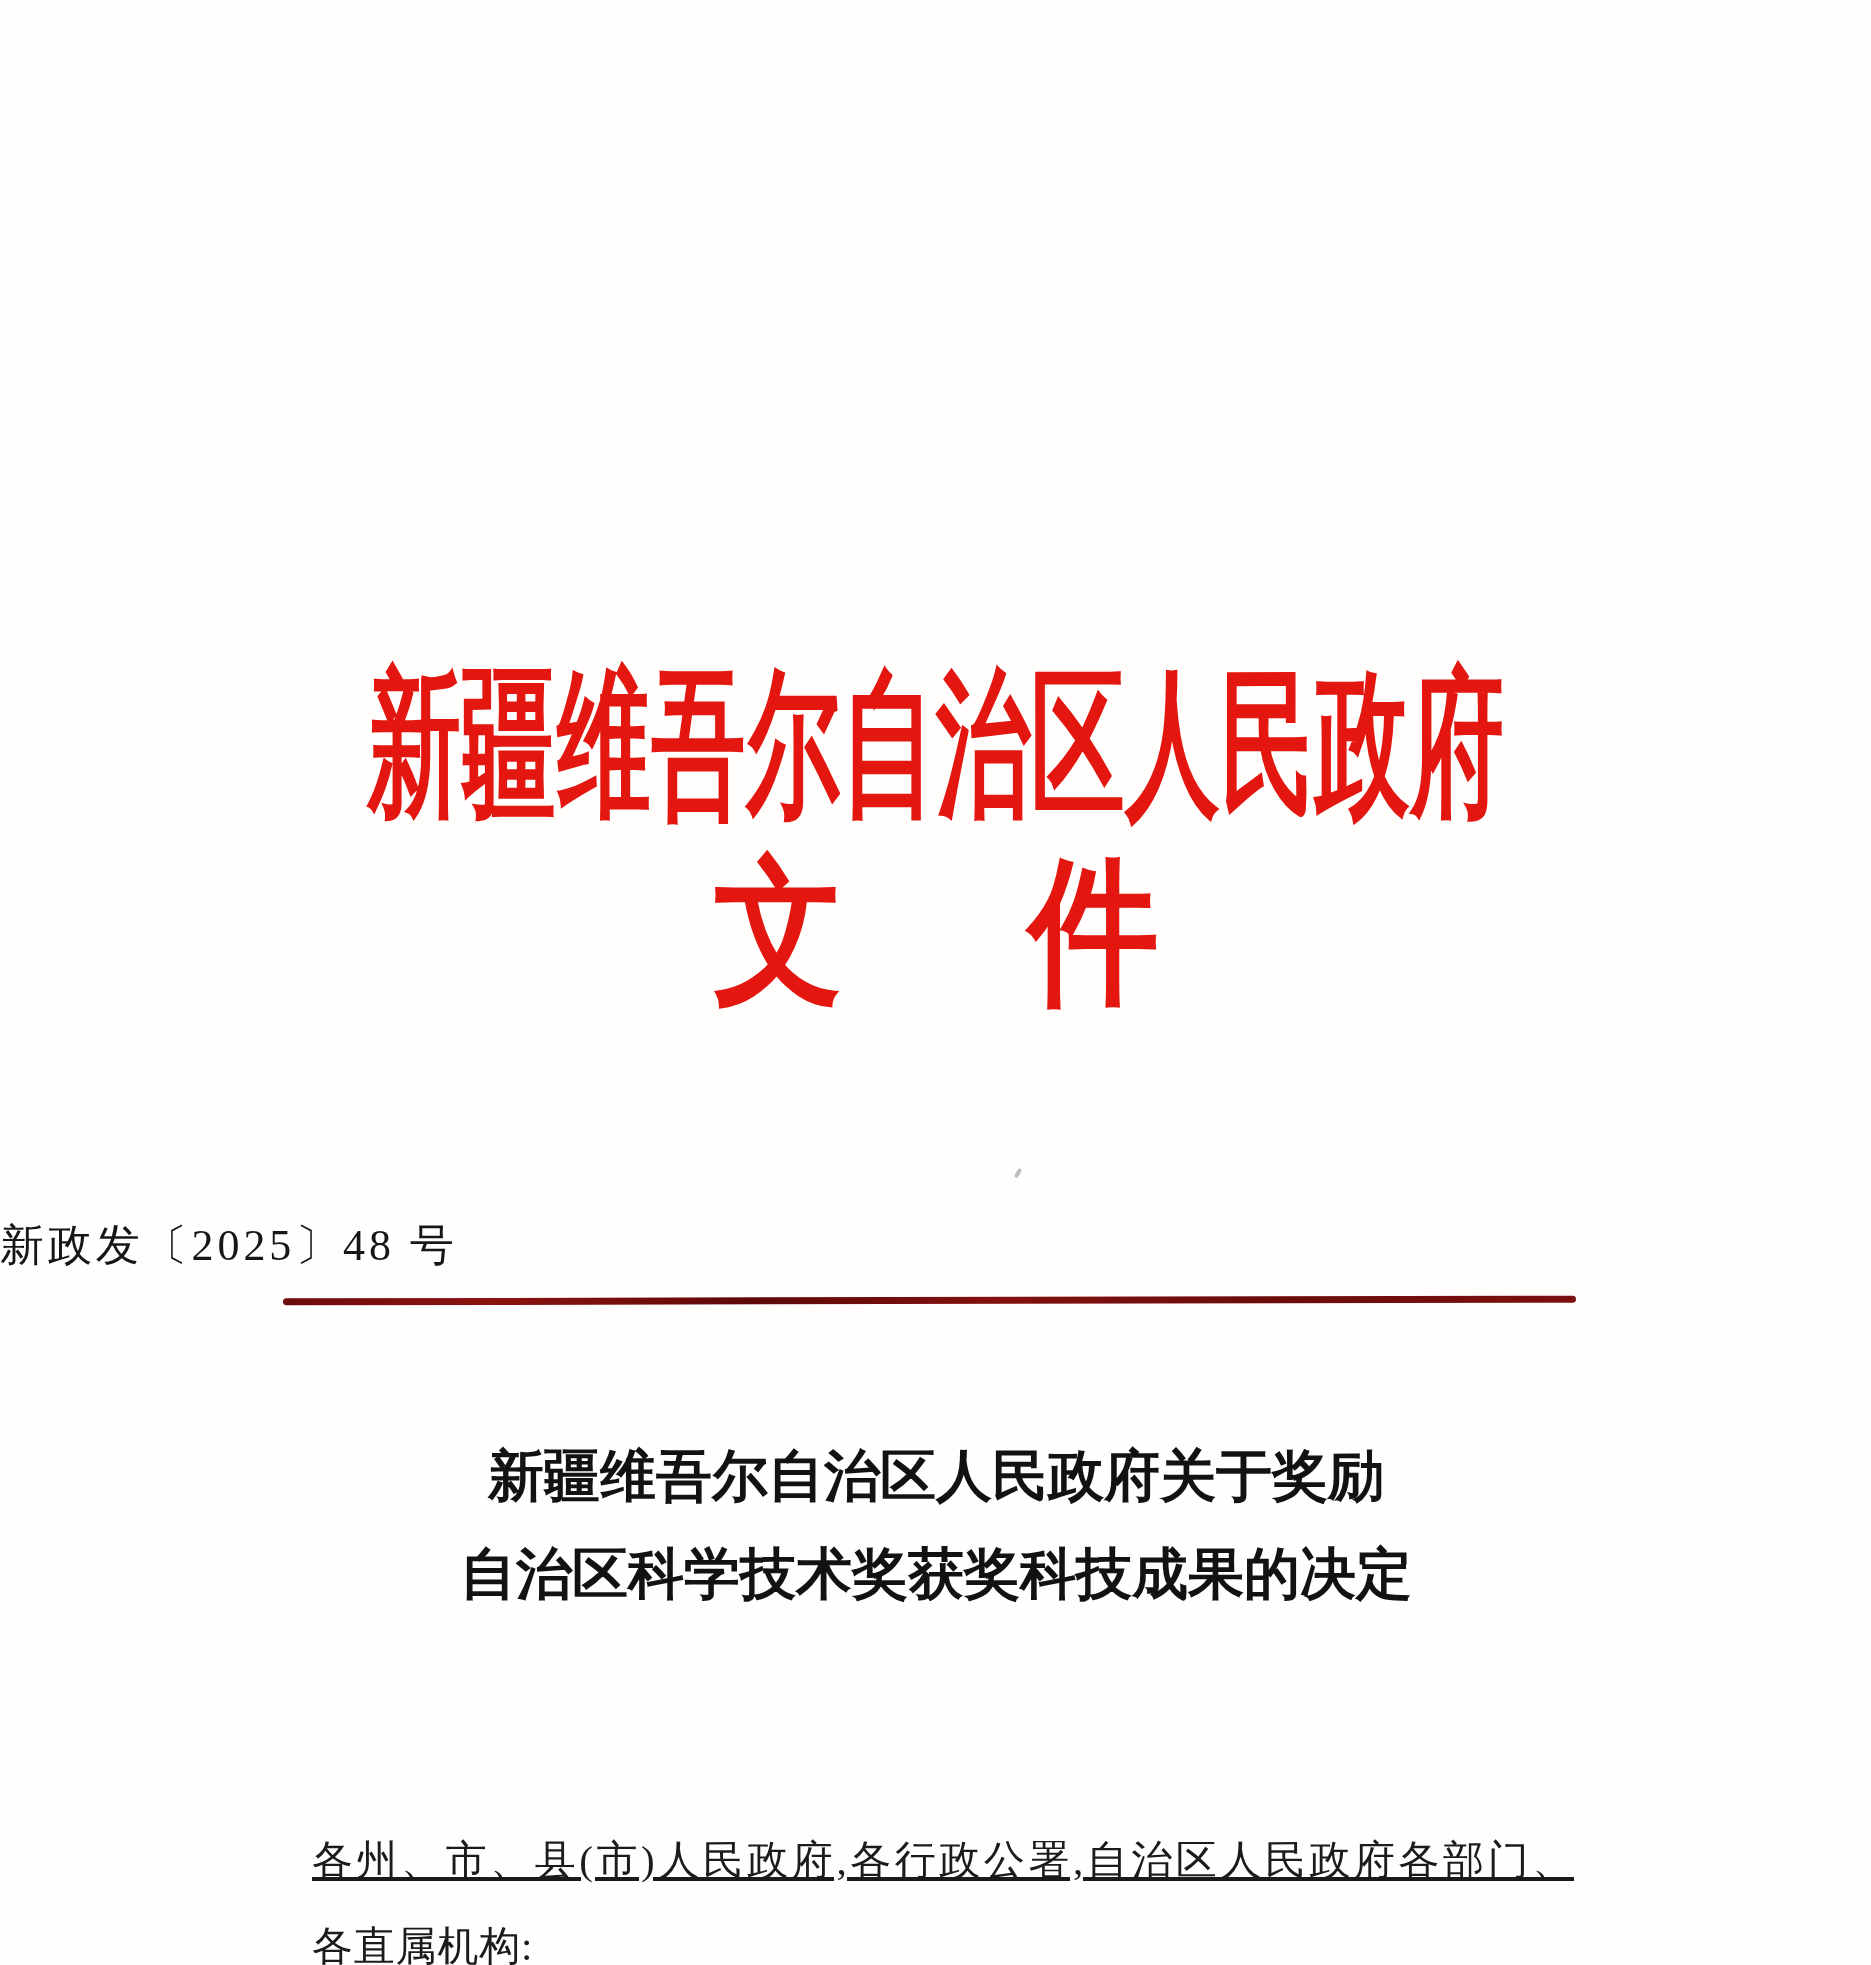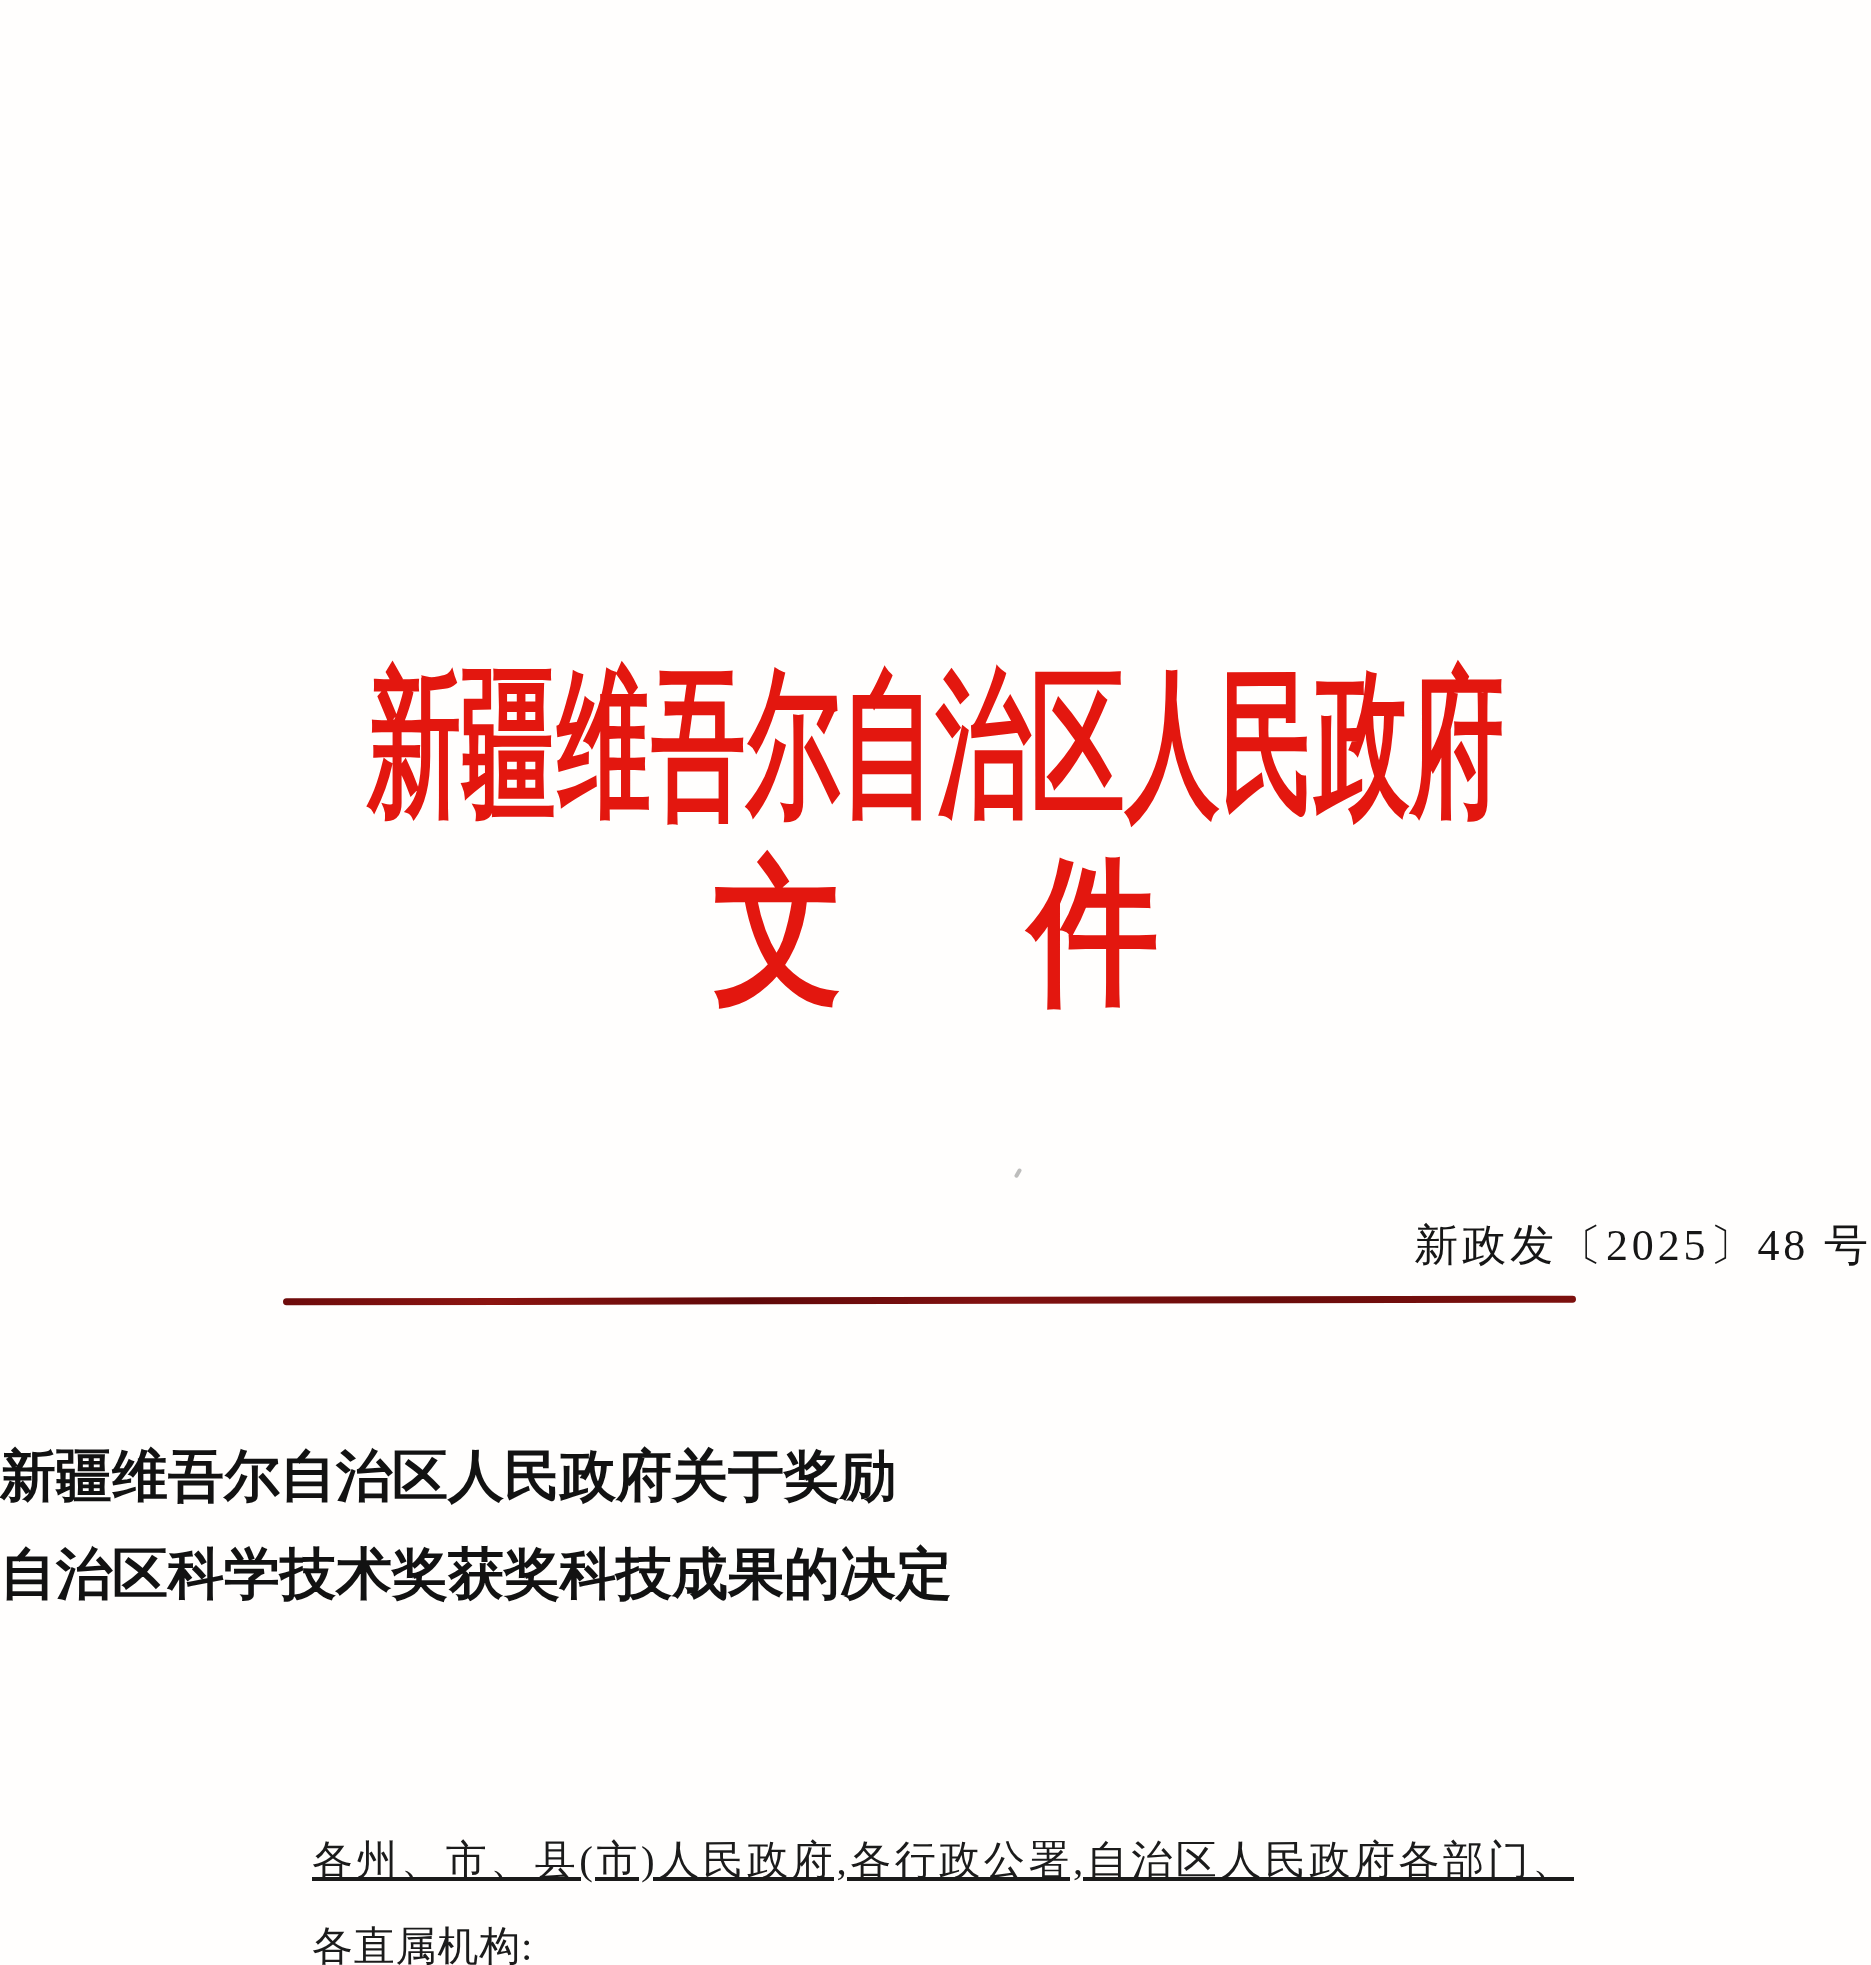--- a/index.html
+++ b/index.html
@@ -48,21 +48,21 @@
     transform: scaleY(1.22);
     transform-origin: 50% 0;
   }
 
   
   .doc-number {
     position: absolute;
     top: 1216px;
     left: 0;
     width: 100%;
-    text-align: right;
+    text-align: left;
     font-size: 44px;
     line-height: 59px;
     letter-spacing: 3.9px;
     color: #161616;
     white-space: nowrap;
   }
 
   
   .red-line {
     position: absolute;
@@ -89,20 +89,21 @@
     border-radius: 2px;
     transform: rotate(30deg);
   }
 
   
   .title {
     position: absolute;
     top: 1427px;
     left: 0;
     width: 100%;
+    text-align: center;
     font-size: 56px;
     line-height: 98px;
     font-weight: bold;
     color: #121212;
     white-space: nowrap;
   }
 
   
   .body-text {
     position: absolute;

